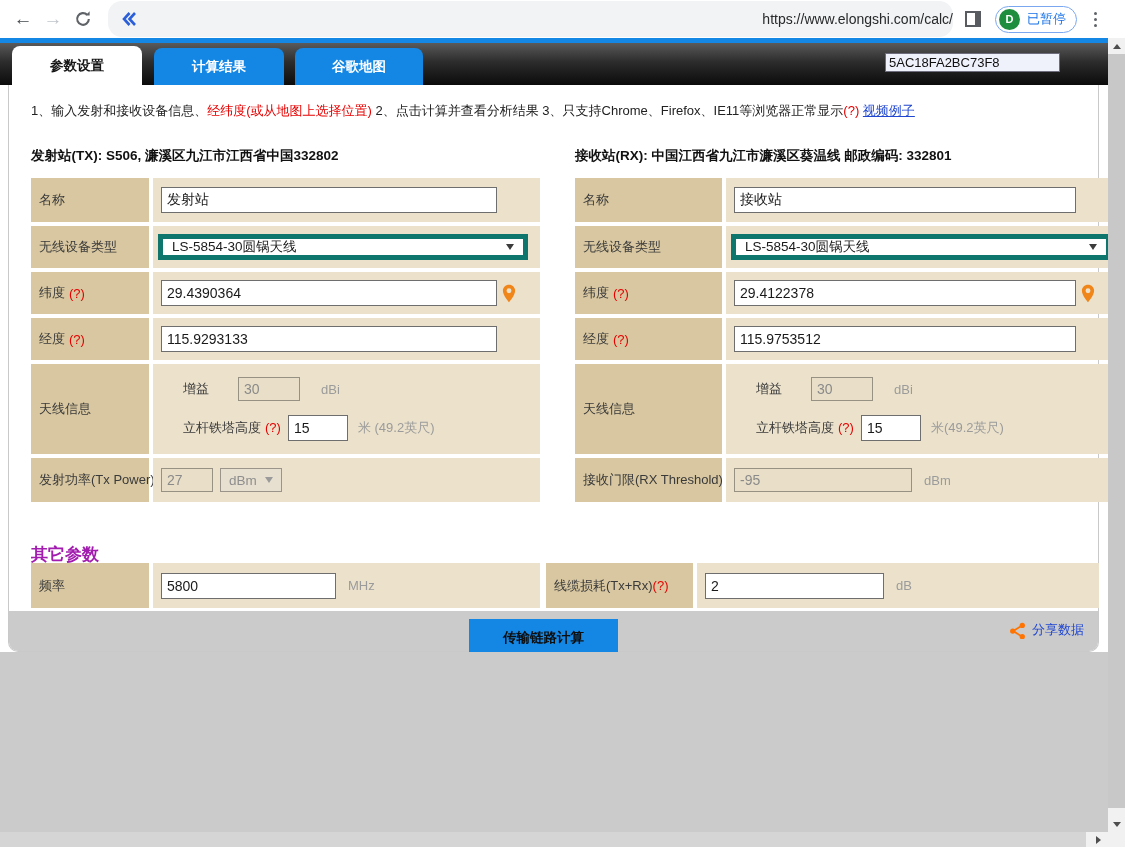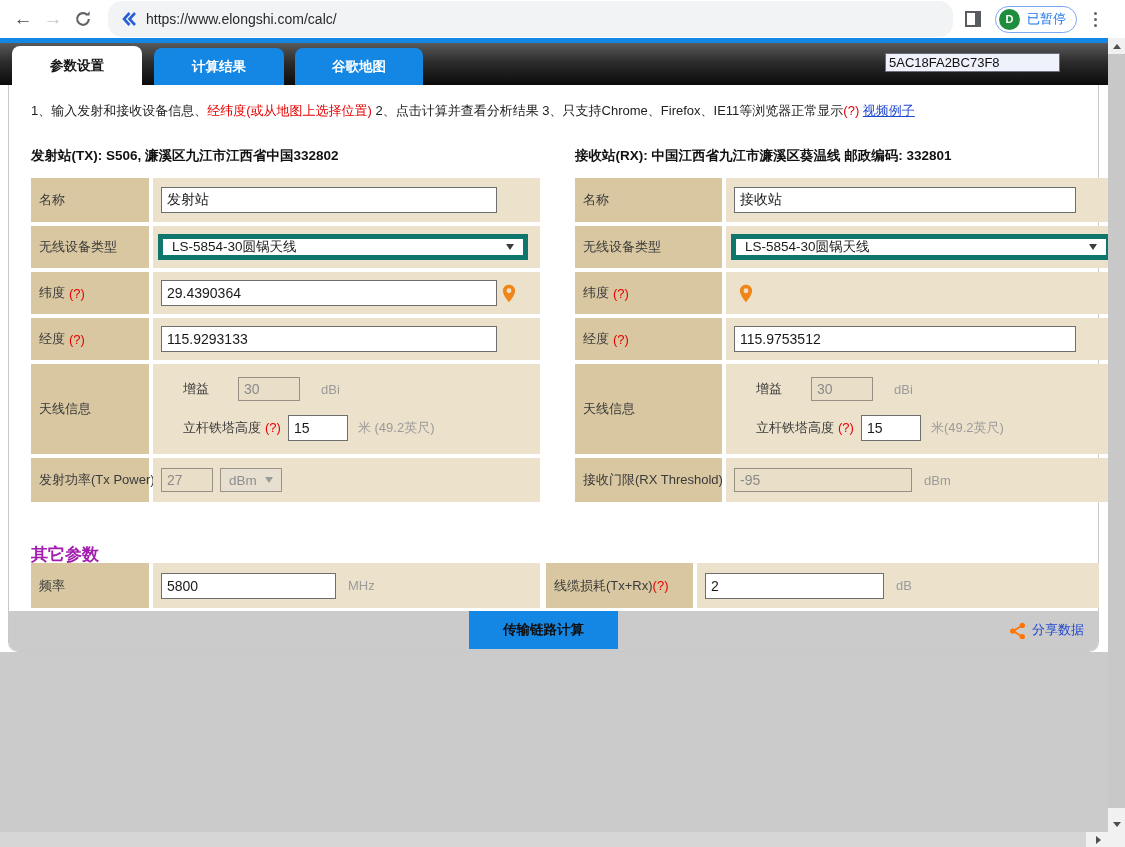--- a/index.html
+++ b/index.html
@@ -8,21 +8,21 @@
     width:1125px; height:847px; position:relative; overflow:hidden;
     background:#ffffff;
     font-family:"Liberation Sans","DejaVu Sans",sans-serif;
   }
   
   .browser-bar { position:absolute; top:0; left:0; width:1108px; height:38px; background:#fff; display:flex; align-items:center; }
   .nav-btn { width:30px; text-align:center; font-size:19px; cursor:pointer; }
   .back { color:#45494d; margin-left:8px; }
   .fwd  { color:#c0c4c9; }
   .reload { margin-right:4px; display:flex; justify-content:center; }
-  .url-bar { width:845px; height:36px; margin-left:6px; background:#f1f3f4; border-radius:14px; display:flex; align-items:center; padding-left:13px; }
+  .url-bar { width:845px; height:36px; margin-left:6px; background:#f1f3f4; border-radius:14px; display:flex; align-items:center; padding-left:13px;justify-content:space-between; }
   .favicon { margin-right:9px; display:flex; }
   .url-text { font-size:14px; color:#27292b; }
   .right-controls { display:flex; align-items:center; margin-left:12px; }
   .sidepanel { width:16px; height:16px; border:2px solid #585c60; position:relative; cursor:pointer; }
   .sidepanel::after { content:""; position:absolute; right:0; top:0; width:4px; height:100%; background:#585c60; }
   .profile-pill { display:flex; align-items:center; border:1px solid #7ba7f0; border-radius:14px; height:27px; padding:0 10px 0 3px; margin-left:14px; cursor:pointer; background:#fff; }
   .avatar { width:21px; height:21px; border-radius:50%; background:#1e8e3e; color:#fff; font-size:11px; font-weight:bold; display:flex; align-items:center; justify-content:center; }
   .pill-text { color:#1a73e8; font-size:13px; margin-left:7px; }
   .kebab { display:flex; flex-direction:column; gap:3px; margin-left:13px; cursor:pointer; padding:4px; }
   .kebab i { width:3px; height:3px; border-radius:50%; background:#5f6368; }
@@ -60,21 +60,21 @@
   .unit { color:#9b9b9b; font-size:13px; white-space:nowrap; }
   .antenna-value { flex-direction:column; align-items:stretch; justify-content:space-evenly; padding-left:30px; }
   .sub { display:flex; align-items:center; }
   .sub-label { font-size:13px; color:#3a3a3a; white-space:nowrap; }
   .pin { margin-left:5px; display:flex; }
   
   .other-header { position:absolute; top:458px; left:22px; font-size:17px; font-weight:bold; color:#a21caf;font-family:Liberation Mono, monospace; }
   .other-left  { position:absolute; top:478px; left:22px;  width:509px; }
   .other-right { position:absolute; top:478px; left:537px; width:553px; }
   .panel-footer { position:absolute; left:0; bottom:0; width:100%; height:40px; background:#cbcbcb; border-radius:0 0 9px 9px; }
-  .calc-btn { position:absolute; left:460px; top:0; width:149px; height:38px; background:#1487e5; border:none; color:#0e0e0e; font-size:13.5px; font-weight:bold; cursor:pointer; font-family:inherit; }
+  .calc-btn { position:absolute; left:460px; top:8px; width:149px; height:38px; background:#1487e5; border:none; color:#0e0e0e; font-size:13.5px; font-weight:bold; cursor:pointer; font-family:inherit; }
   .share { position:absolute; right:14px; top:10px; display:flex; align-items:center; cursor:pointer; }
   .share-label { color:#2047d0; font-size:13px; margin-left:6px; }
   
   .below { position:absolute; top:652px; left:0; width:1108px; height:180px; background:#cbcbcb; }
   .vscroll { position:absolute; top:38px; right:0; width:17px; height:794px; background:#f1f1f1; }
   .v-thumb { position:absolute; top:16px; left:0; width:17px; height:754px; background:#c8c8c8; }
   .v-up, .v-down { position:absolute; left:0; width:17px; height:16px; display:flex; align-items:center; justify-content:center; background:#f1f1f1; cursor:pointer; }
   .v-up{top:0} .v-down{bottom:0}
   .hscroll { position:absolute; top:832px; left:0; width:1108px; height:15px; background:#f1f1f1; }
   .h-thumb { position:absolute; left:0; top:0; width:1086px; height:15px; background:#d5d5d5; }
@@ -224,20 +224,21 @@
         </div>
       </div>
     </div>
 
     <div class="row h42">
       <div class="cell-label">
           <span>纬度</span>
           <span class="red" style="margin-left:4px">(?)</span>
         </div>
       <div class="cell-value">
+        <input class="txt" style="width: 342px;" value="29.4122378">
         <span class="pin">
           <svg width="14" height="19" viewBox="0 0 24 32">
               <path d="M12 1C6 1 1.5 5.6 1.5 11.4 1.5 19.4 12 31 12 31s10.5-11.6 10.5-19.6C22.5 5.6 18 1 12 1zm0 14.6a4.2 4.2 0 1 1 0-8.4 4.2 4.2 0 0 1 0 8.4z" fill="#f08519"></path>
             </svg>
         </span>
       </div>
     </div>
 
     <div class="row h42">
       <div class="cell-label">

